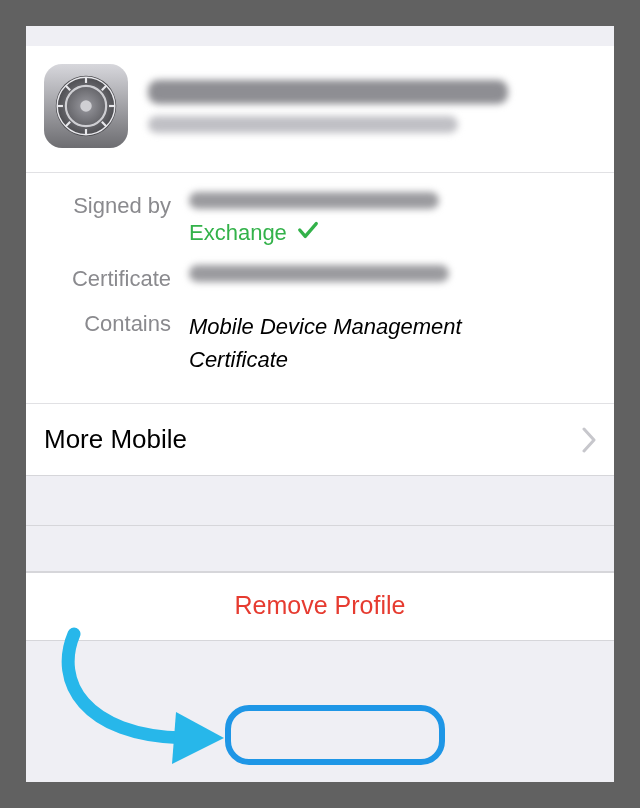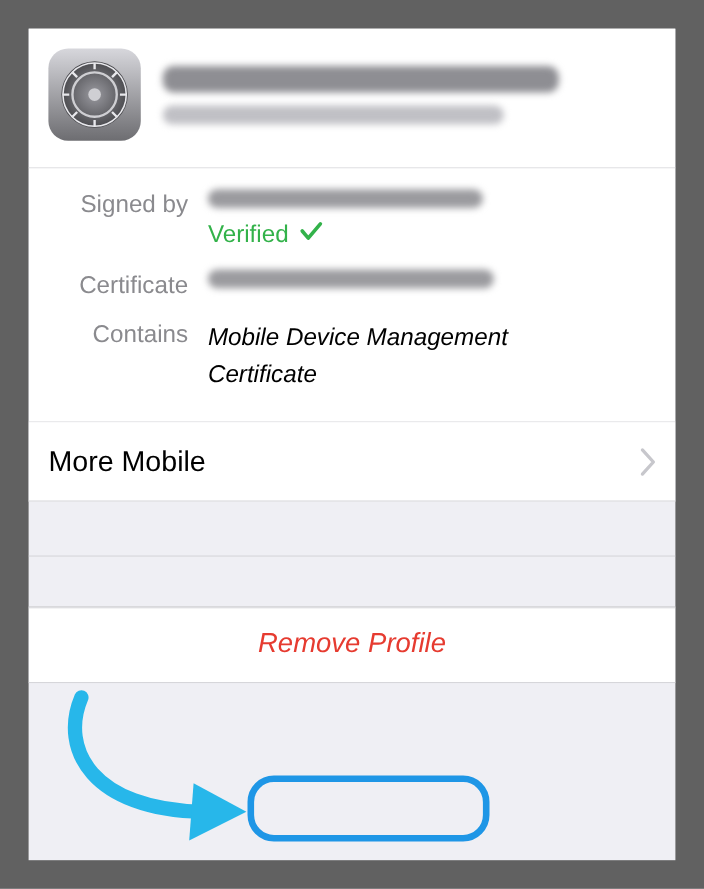--- a/index.html
+++ b/index.html
@@ -18,20 +18,21 @@
       position: absolute;
       left: 26px;
       top: 26px;
       width: 588px;
       height: 756px;
       background: #efeff4;
       overflow: hidden;
     }
     .section-white {
       background: #fff;
+      margin-top: 20px;
     }
     .header-row {
       display: flex;
       align-items: center;
       padding: 18px 18px 24px 18px;
       border-bottom: 1px solid #e1e1e4;
     }
     .app-icon {
       width: 84px;
       height: 84px;
@@ -124,21 +125,20 @@
       height: 46px;
       border-bottom: 1px solid #d6d6da;
     }
 
     .remove-row {
       background: #fff;
       text-align: center;
       padding: 18px 0 20px;
       border-bottom: 1px solid #d6d6da;
       position: relative;
-      font-style: italic;
     }
     .remove-label {
       color: #e63b30;
       font-size: 25px;
       display: inline-block;
     }
 
     .highlight-box {
       position: absolute;
       border: 6px solid #1e96e6;
@@ -188,21 +188,21 @@
         <div class="blur-bar sub"></div>
       </div>
     </div>
 
     <div class="info-block">
       <div class="info-row">
         <div class="info-label">Signed by</div>
         <div class="info-value">
           <div class="blur-bar signer"></div>
           <div class="verified">
-            <span>Verified</span>
+            <span>Exchange</span>
             <span class="check-icon">
               <svg viewBox="0 0 24 24">
                   <path d="M3 12 L9 19 L21 5" fill="none" stroke="#33b24a" stroke-width="3.6" stroke-linecap="round" stroke-linejoin="round"></path>
                 </svg>
             </span>
           </div>
         </div>
       </div>
 
       <div class="info-row">

